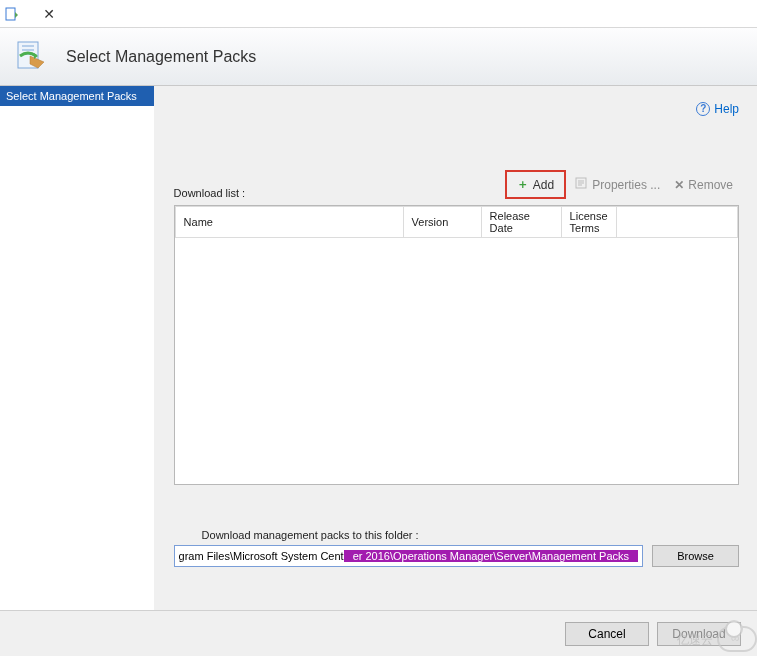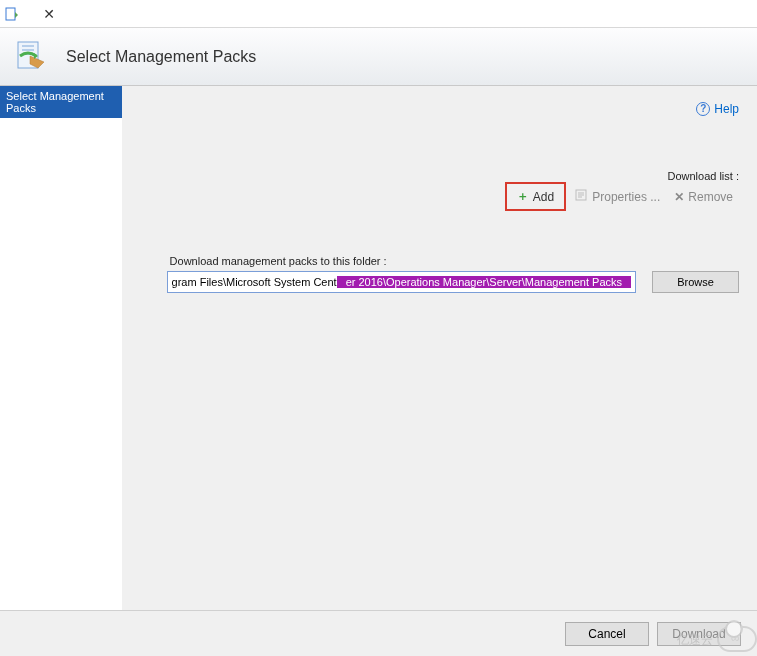--- a/index.html
+++ b/index.html
@@ -11,38 +11,38 @@
     .banner { height: 58px; background: linear-gradient(#fdfdfe,#e9ecef); display: flex; align-items: center; padding-left: 14px; border-bottom: 1px solid #c9c9c9;}
     .banner .banner-icon { width: 38px; height: 38px; margin-right: 14px; position:relative;}
     .banner h1 { font-size: 16px; font-weight: 400; color:#333; margin:0;}
     .body-area { display: flex; height: calc(656px - 28px - 58px - 46px); }
     .sidebar { width: 188px; background:#fff; border-right: 0;}
     .sidebar .step { background:#1f5fb0; color:#fff; font-size: 11px; padding: 4px 6px; }
     .main { flex: 1; background:#f0f0f0; padding: 12px 18px 12px 20px; position:relative;}
     .help-row { text-align:right; height:28px;}
     .help-link { font-size:12px; color:#0066cc; text-decoration:none; display:inline-flex; align-items:center; gap:4px; cursor:pointer;}
     .help-icon { width:14px; height:14px; border-radius:50%; border:1.5px solid #3a7bd5; color:#3a7bd5; display:inline-flex; align-items:center; justify-content:center; font-size:10px; font-weight:bold;}
-    .toolbar-row { display:flex; align-items:flex-end; justify-content:space-between; margin-top: 44px; flex-direction: column; }
+    .toolbar-row { display:flex; align-items:flex-end; justify-content:space-between; margin-top: 44px; }
     .list-label { font-size:11px; color:#222;}
     .toolbar { display:flex; align-items:center; gap:2px; font-size:12px;}
     .tb-btn { display:inline-flex; align-items:center; gap:4px; padding:2px 6px; color:#333; cursor:pointer;}
     .tb-btn.disabled { color:#8a8a8a; cursor:default;}
     .tb-add { border:2px solid #d73a2d; padding:4px 10px;}
     .plus-icon { color:#3b9e3b; font-weight:bold;}
     .x-icon { color:#8a8a8a; font-weight:bold;}
     .table-wrap { border:1px solid #b8b8b8; background:#fff; margin-top:6px; height:280px;}
     .tbl { width:100%; border-collapse:collapse; font-size:11px; }
     .tbl th { text-align:left; font-weight:400; border:1px solid #dcdcdc; padding:3px 8px; background:#fff; color:#222; height:20px;}
     .tbl th.name-col { width:228px;}
     .tbl th.ver-col { width:78px;}
     .tbl th.date-col { width:80px;}
     .tbl th.lic-col { width:55px;}
     .tbl th.spare-col { width:auto;}
     .dest-label { font-size:11px; color:#222; margin-top: 44px; padding-left: 28px;}
-    .path-row { display:flex; gap:16px; margin-top:4px; align-items:center;margin-left:25px;}
+    .path-row { display:flex; gap:9px; margin-top:4px; align-items:center;}
     .path-input { flex:1; border:1px solid #7a9ed8; background:#fff; height:22px; font-size:11px; padding:2px 4px; display:flex; align-items:center; white-space:nowrap; overflow:hidden;}
     .path-plain { color:#000;}
     .path-sel { background:#a21caf; color:#fff; padding:0 9px;}
     .browse-btn { width:87px; height:22px; font-size:11px; border:1px solid #adadad; background:#e1e1e1; cursor:pointer;}
     .footer { height:46px; border-top:1px solid #d0d0d0; background:#f0f0f0; display:flex; justify-content:flex-end; align-items:center; gap:8px; padding-right: 16px;}
     .ft-btn { width:84px; height:24px; font-size:12px; border:1px solid #adadad; background:#e1e1e1; cursor:pointer;}
     .ft-btn.disabled { color:#8a8a8a; cursor:default;}
     .watermark { position:absolute; right:0; bottom:7px; opacity:0.7; pointer-events:none;}
     .watermark-txt { font-size:12px; color:#b8b8b8;}
     .watermark-cloud { width:40px; height:26px; border:2px solid #c8c8c8; border-radius:14px; display:inline-block; margin-left:4px; position:relative; top:8px;}
@@ -104,20 +104,34 @@
           </span>
           <span>Properties ...</span>
         </span>
         <span class="tb-btn disabled">
           <span class="x-icon">✕</span>
           <span>Remove</span>
         </span>
       </div>
     </div>
 
+    <div class="table-wrap">
+      <table class="tbl">
+        <thead>
+          <tr>
+            <th class="name-col">Name</th>
+            <th class="ver-col">Version</th>
+            <th class="date-col">Release Date</th>
+            <th class="lic-col">License Terms</th>
+            <th class="spare-col"></th>
+          </tr>
+        </thead>
+        <tbody></tbody>
+      </table>
+    </div>
 
     <div class="dest-label">Download management packs to this folder :</div>
     <div class="path-row">
       <div class="path-input">
         <span class="path-plain">gram Files\Microsoft System Cent</span>
           <span class="path-sel">er 2016\Operations Manager\Server\Management Packs</span>
       </div>
       <button class="browse-btn">Browse</button>
     </div>
   </div>

